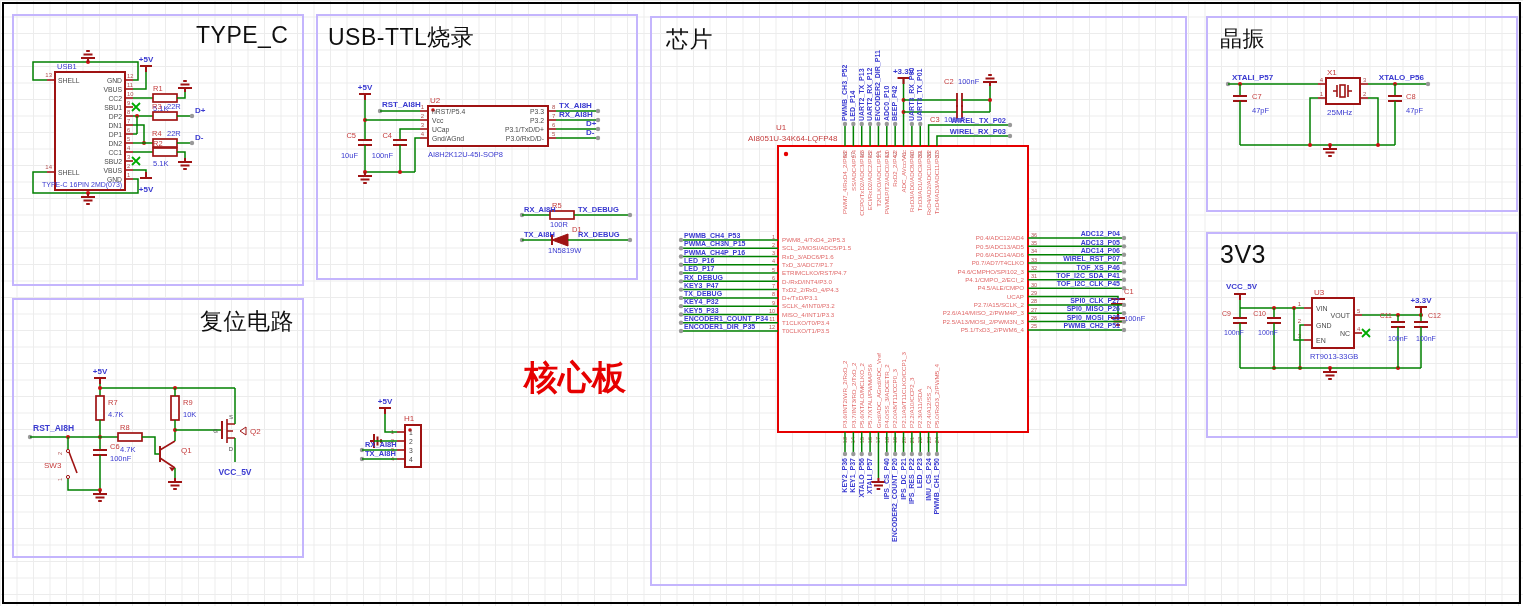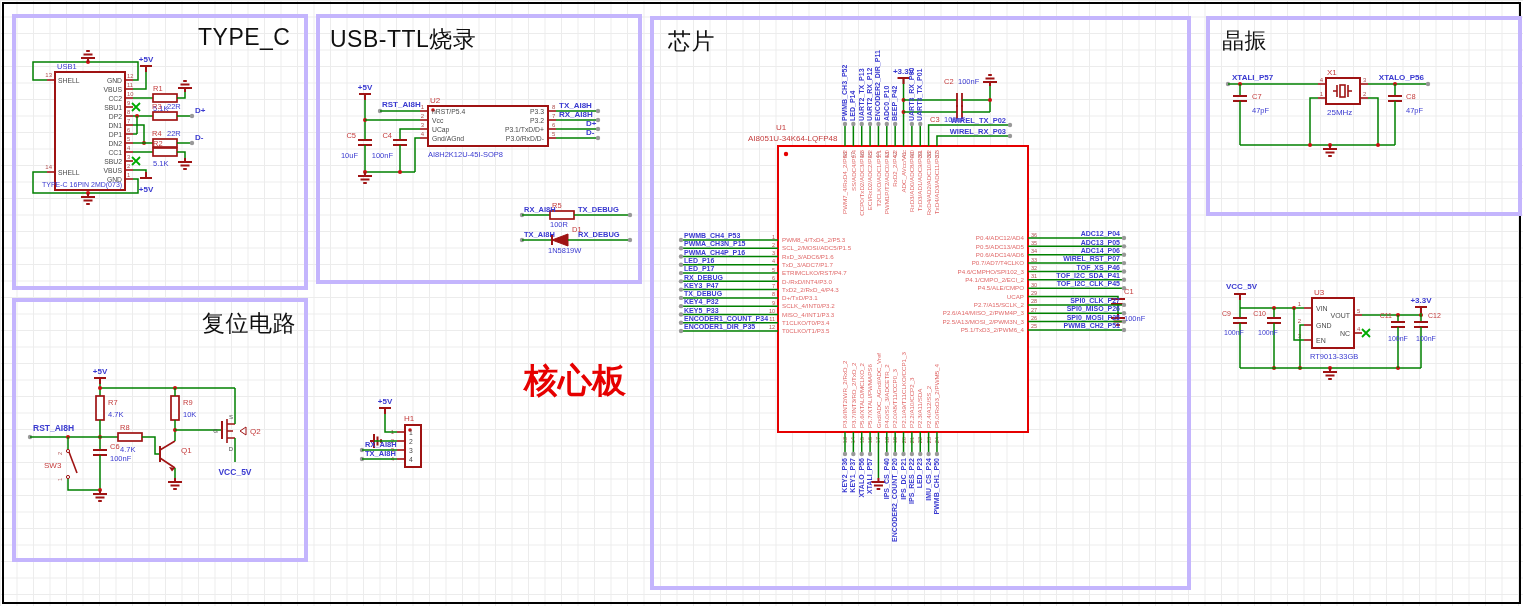--- a/index.html
+++ b/index.html
@@ -1,24 +1,24 @@
 <!DOCTYPE html>
 <html><head>
 <meta charset="utf-8">
 <style>
   html,body{margin:0;padding:0;background:#fff;font-family:"Liberation Sans",sans-serif;}
   #stage{position:relative;width:1523px;height:606px;overflow:hidden;background:#fff;}
   #grid{position:absolute;inset:0;
     background-image:linear-gradient(#ececec 1px,transparent 1px),linear-gradient(90deg,#ececec 1px,transparent 1px);
     background-size:16.5px 16.5px;}
   #sheet-border{position:absolute;inset:2px;border:2px solid #000;pointer-events:none;}
-  .frame{position:absolute;border:4px solid #c4b5fd;}
+  .frame{position:absolute;border:2px solid #c4b5fd;}
   .frame-title{position:absolute;font-size:23px;color:#101010;white-space:nowrap;letter-spacing:.5px;}
   #center-label{position:absolute;left:502px;top:362px;width:146px;text-align:center;
-    color:#e60000;font-weight:bold;font-size:34px;line-height:1.1;}
+    color:#e60000;font-weight:bold;font-size:34px;line-height:1.1;font-family:Liberation Mono, monospace;}
   #wires{position:absolute;left:0;top:0;}
   svg text{font-family:"Liberation Sans","DejaVu Sans",sans-serif;}
 </style>
 </head>
 <body>
 
 <div id="stage">
   <div id="grid"></div>
   <div id="sheet-border"></div>
 
@@ -29,20 +29,23 @@
     <span class="frame-title" style="right:8px;top:6px">复位电路</span>
   </div>
   <div class="frame" style="left:316px;top:14px;width:318px;height:262px">
     <span class="frame-title" style="left:10px;top:6px">USB-TTL烧录</span>
   </div>
   <div class="frame" style="left:650px;top:16px;width:533px;height:566px">
     <span class="frame-title" style="left:14px;top:6px">芯片</span>
   </div>
   <div class="frame" style="left:1206px;top:16px;width:308px;height:192px">
     <span class="frame-title" style="left:12px;top:6px;font-size:22px">晶振</span>
+  </div>
+  <div class="frame" style="left:1206px;top:232px;width:308px;height:202px">
+    <span class="frame-title" style="left:12px;top:6px;font-size:25px">3V3</span>
   </div>
 
   <div id="center-label">
     <div>核心板</div>
   </div>
 
   <svg id="wires" width="1523" height="606" viewBox="0 0 1523 606">
       <rect x="55" y="72" width="70" height="118" fill="#fff" stroke="#9f1313" stroke-width="2"></rect>
       <text x="57" y="69" fill="#3a3ad0" font-size="7.5" text-anchor="start">USB1</text>
       <text x="42" y="187" fill="#3a3ad0" font-size="7" text-anchor="start">TYPE-C 16PIN 2MD(073)</text>

